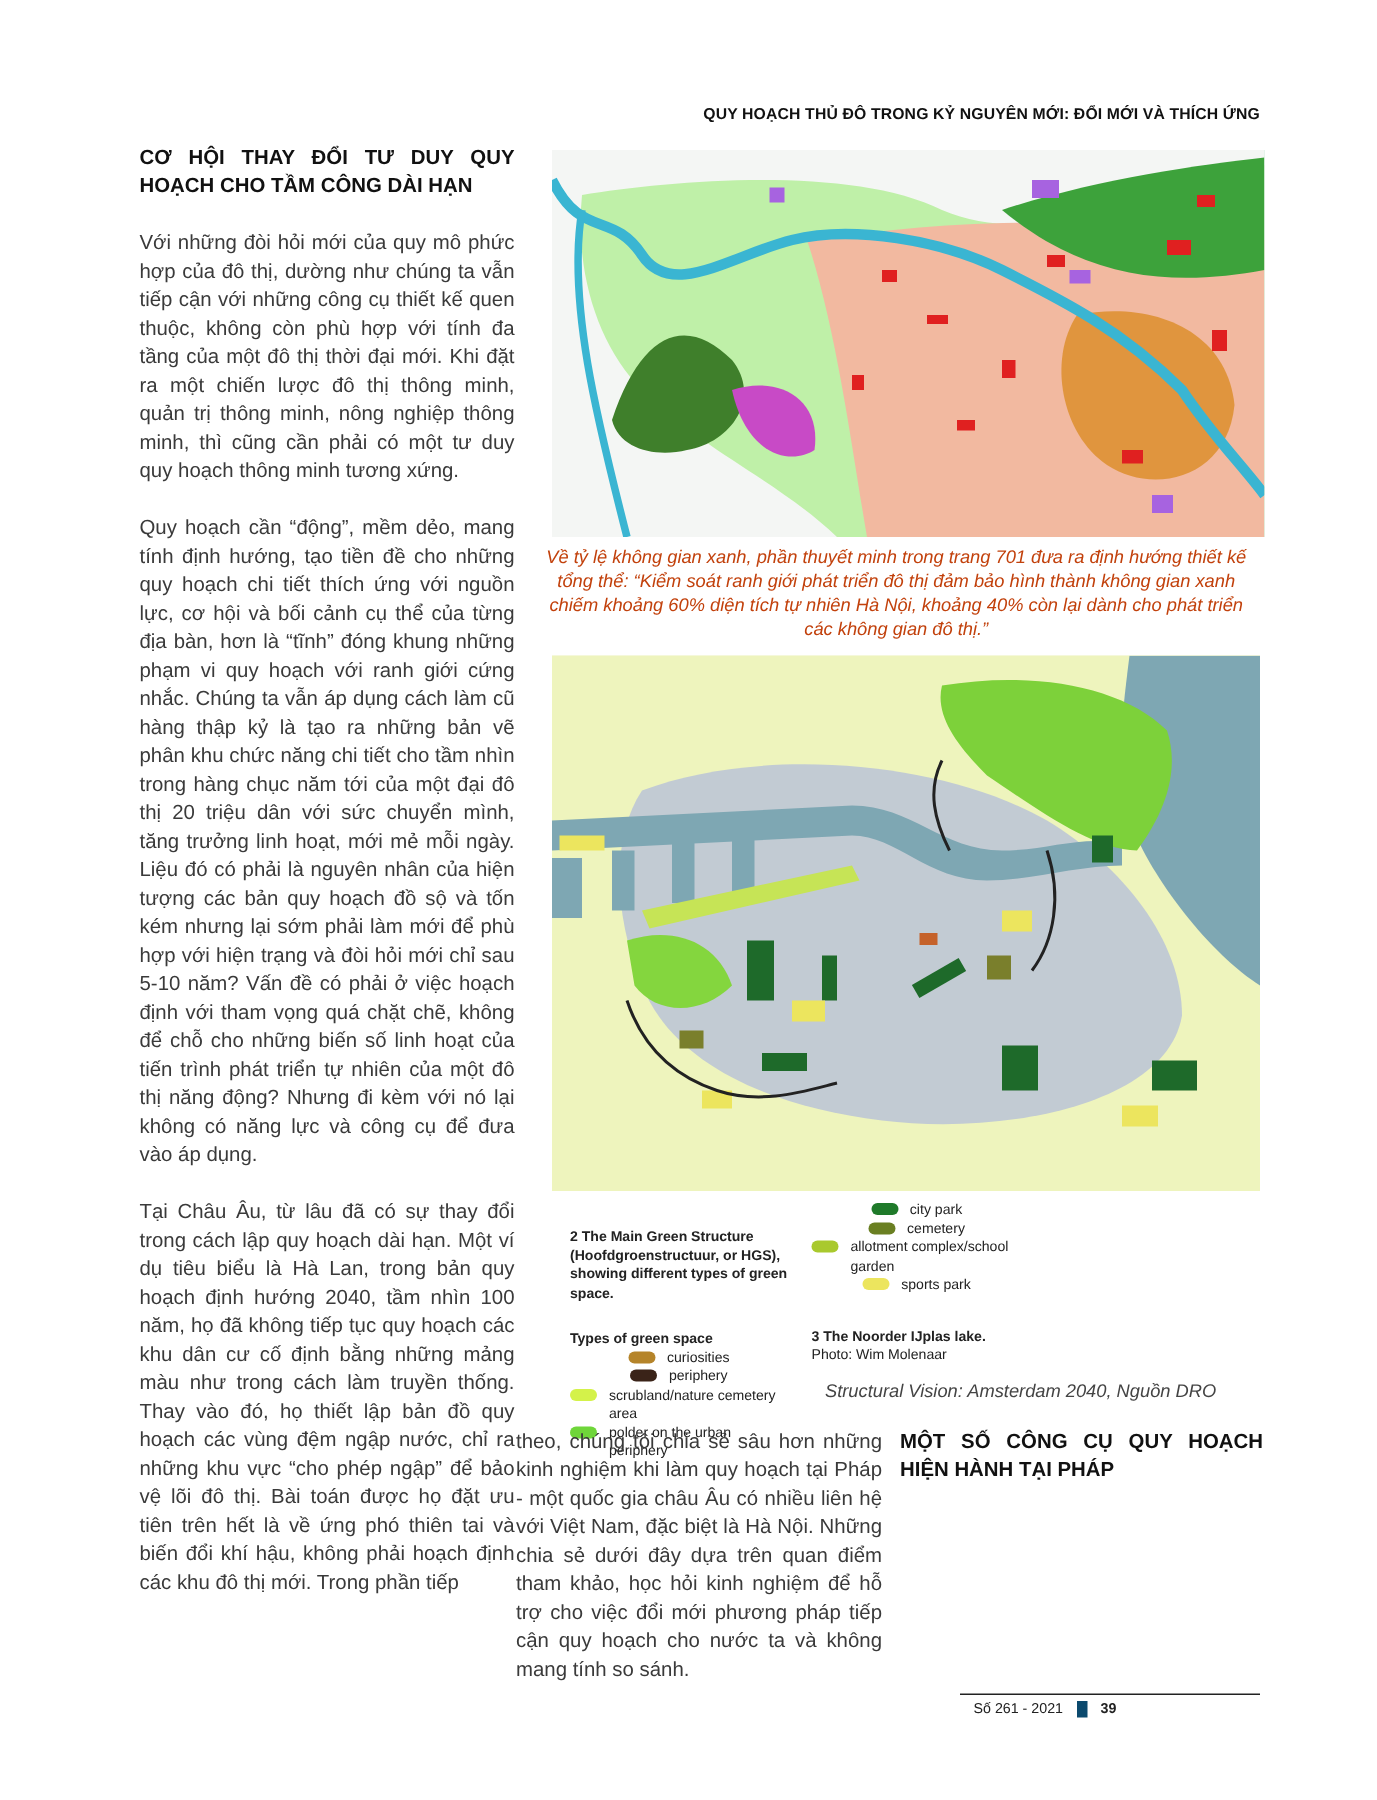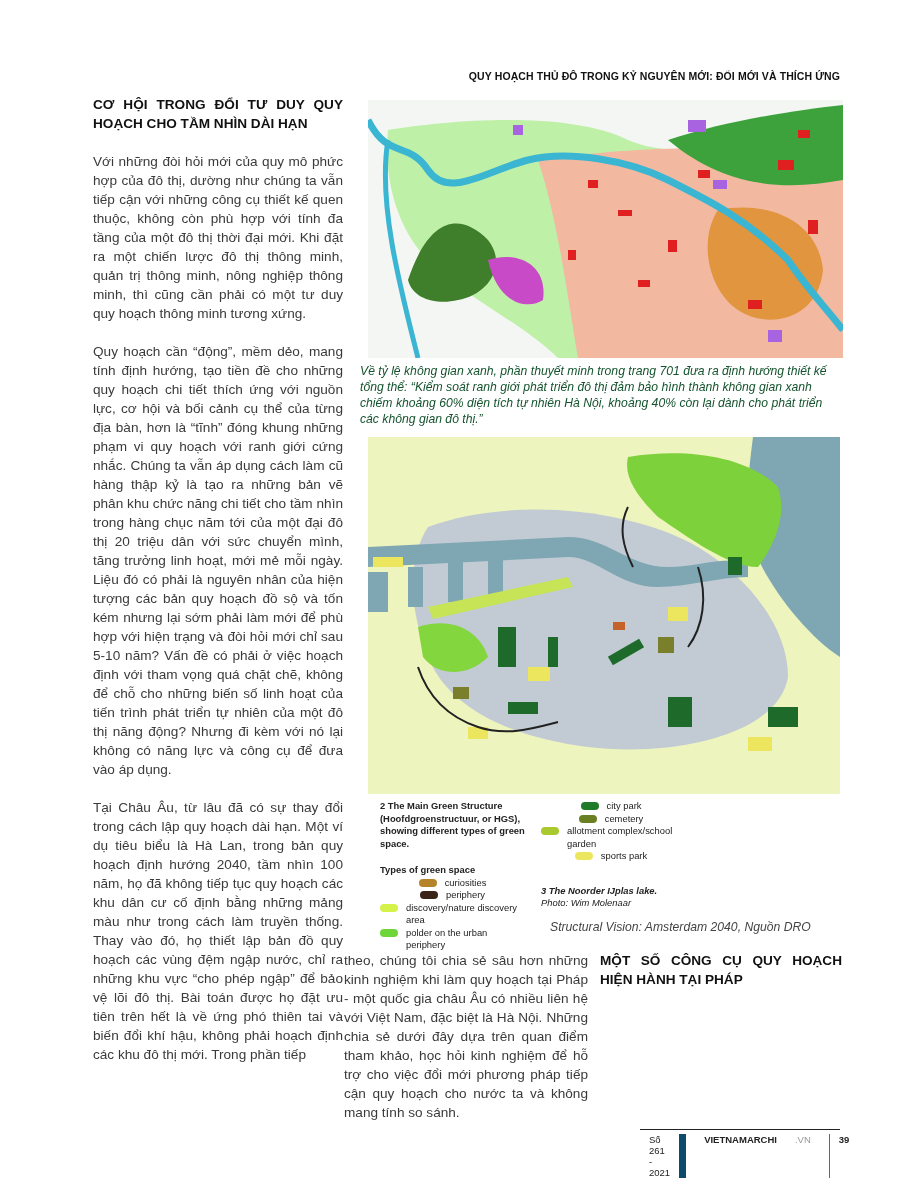--- a/index.html
+++ b/index.html
@@ -8,43 +8,43 @@
   .running-head { position:absolute; top:70px; right:78px; font-size:10.5px; font-weight:bold; letter-spacing:0.1px; color:#111; }
   .col { position:absolute; font-size:13.6px; line-height:19px; color:#3a3a3a; text-align:justify; }
   .col p { margin:0 0 19px 0; }
   .col-left { left:93px; top:95px; width:250px; }
   .col-mid { left:344px; top:951px; width:244px; }
   .col-right { left:600px; top:951px; width:242px; }
   h2.section { margin:0 0 19px 0; font-size:13.6px; line-height:19px; font-weight:bold; color:#111; text-align:justify; }
   .map { position:absolute; overflow:hidden; }
   .map-hanoi { left:368px; top:100px; width:475px; height:258px; background:#c9ead6; }
   .map-amsterdam { left:368px; top:437px; width:472px; height:357px; background:#eef3bd; }
-  .caption-hanoi { position:absolute; left:360px; top:363px; width:475px; font-size:12.2px; line-height:16px; font-style:italic; color:#14532d; text-align:left; }
+  .caption-hanoi { position:absolute; left:360px; top:363px; width:475px; font-size:12.2px; line-height:16px; font-style:italic; color:#c2410c; text-align:center; }
   .legend { position:absolute; font-size:9.4px; line-height:12.5px; color:#222; }
   .legend-left { left:380px; top:800px; width:145px; }
   .legend-right { left:541px; top:800px; width:140px; }
-  .legend .title { font-weight:bold; }
+  .legend .title { font-weight:bold;margin-top:18px; }
   .legend .sw { display:inline-block; width:18px; height:8px; border-radius:4px; margin-right:8px; vertical-align:middle; }
   .legend .row { display:flex; align-items:flex-start;justify-content:center; }
   .legend .row .sw { margin-top:2px; flex:none; }
   .caption-amsterdam { position:absolute; left:550px; top:920px; font-size:12.2px; font-style:italic; color:#444; }
   .footer { position:absolute; top:1129px; left:640px; width:200px; border-top:1.5px solid #222; padding-top:4px; display:flex; font-size:9.5px; color:#222; }
   .footer span { padding:0 9px; }
   .footer .issue { border-right:7px solid #0c4a6e; }
   .footer .site { border-right:1px solid #666; font-weight:bold; }
   .footer .site .tld { font-weight:normal; color:#999; }
   .footer .pg { font-weight:bold; }
 </style>
 </head>
 <body>
 
 <div class="running-head">QUY HOẠCH THỦ ĐÔ TRONG KỶ NGUYÊN MỚI: ĐỔI MỚI VÀ THÍCH ỨNG</div>
 
 <div class="col col-left">
-  <h2 class="section">CƠ HỘI TRONG ĐỔI TƯ DUY QUY HOẠCH CHO TẦM NHÌN DÀI HẠN</h2>
+  <h2 class="section">CƠ HỘI THAY ĐỔI TƯ DUY QUY HOẠCH CHO TẦM CÔNG DÀI HẠN</h2>
   <p>Với những đòi hỏi mới của quy mô phức hợp của đô thị, dường như chúng ta vẫn tiếp cận với những công cụ thiết kế quen thuộc, không còn phù hợp với tính đa tầng của một đô thị thời đại mới. Khi đặt ra một chiến lược đô thị thông minh, quản trị thông minh, nông nghiệp thông minh, thì cũng cần phải có một tư duy quy hoạch thông minh tương xứng.</p>
   <p>Quy hoạch cần “động”, mềm dẻo, mang tính định hướng, tạo tiền đề cho những quy hoạch chi tiết thích ứng với nguồn lực, cơ hội và bối cảnh cụ thể của từng địa bàn, hơn là “tĩnh” đóng khung những phạm vi quy hoạch với ranh giới cứng nhắc. Chúng ta vẫn áp dụng cách làm cũ hàng thập kỷ là tạo ra những bản vẽ phân khu chức năng chi tiết cho tầm nhìn trong hàng chục năm tới của một đại đô thị 20 triệu dân với sức chuyển mình, tăng trưởng linh hoạt, mới mẻ mỗi ngày. Liệu đó có phải là nguyên nhân của hiện tượng các bản quy hoạch đồ sộ và tốn kém nhưng lại sớm phải làm mới để phù hợp với hiện trạng và đòi hỏi mới chỉ sau 5-10 năm? Vấn đề có phải ở việc hoạch định với tham vọng quá chặt chẽ, không để chỗ cho những biến số linh hoạt của tiến trình phát triển tự nhiên của một đô thị năng động? Nhưng đi kèm với nó lại không có năng lực và công cụ để đưa vào áp dụng.</p>
   <p>Tại Châu Âu, từ lâu đã có sự thay đổi trong cách lập quy hoạch dài hạn. Một ví dụ tiêu biểu là Hà Lan, trong bản quy hoạch định hướng 2040, tầm nhìn 100 năm, họ đã không tiếp tục quy hoạch các khu dân cư cố định bằng những mảng màu như trong cách làm truyền thống. Thay vào đó, họ thiết lập bản đồ quy hoạch các vùng đệm ngập nước, chỉ ra những khu vực “cho phép ngập” để bảo vệ lõi đô thị. Bài toán được họ đặt ưu tiên trên hết là về ứng phó thiên tai và biến đổi khí hậu, không phải hoạch định các khu đô thị mới. Trong phần tiếp</p>
 </div>
 
 <div class="map map-hanoi">
   <svg width="475" height="258" viewBox="0 0 475 258">
     <rect x="0" y="0" width="475" height="258" fill="#f4f6f4"></rect>
     <path d="M20 30 C80 20 200 10 260 40 C330 70 420 20 475 10 L475 258 L190 258 C150 220 100 200 60 160 C30 130 15 80 20 30 Z" fill="#bff0a8"></path>
     <path d="M170 60 C250 50 330 40 475 60 L475 258 L210 258 C200 200 190 120 170 60 Z" fill="#f2b9a0"></path>
@@ -120,21 +120,21 @@
   <div class="row">
     <span class="sw" style="background:#b5842a"></span>
     <span>curiosities</span>
   </div>
   <div class="row">
     <span class="sw" style="background:#3a2318"></span>
     <span>periphery</span>
   </div>
   <div class="row">
     <span class="sw" style="background:#d4f24a"></span>
-    <span>discovery/nature discovery area</span>
+    <span>scrubland/nature cemetery area</span>
   </div>
   <div class="row">
     <span class="sw" style="background:#6fd63a"></span>
     <span>polder on the urban periphery</span>
   </div>
 </div>
 
 <div class="legend legend-right">
   <div class="row">
     <span class="sw" style="background:#1f7a2a"></span>
@@ -145,33 +145,32 @@
     <span>cemetery</span>
   </div>
   <div class="row">
     <span class="sw" style="background:#a9c92e"></span>
     <span>allotment complex/school garden</span>
   </div>
   <div class="row">
     <span class="sw" style="background:#ece55e"></span>
     <span>sports park</span>
   </div>
-  <div style="margin-top:22px;font-style:italic;">
+  <div style="margin-top:22px;">
     <div class="title">3  The Noorder IJplas lake.</div>
     <div>Photo: Wim Molenaar</div>
   </div>
 </div>
 
 <div class="caption-amsterdam">Structural Vision: Amsterdam 2040, Nguồn DRO</div>
 
 <div class="col col-mid">
   <p>theo, chúng tôi chia sẻ sâu hơn những kinh nghiệm khi làm quy hoạch tại Pháp - một quốc gia châu Âu có nhiều liên hệ với Việt Nam, đặc biệt là Hà Nội. Những chia sẻ dưới đây dựa trên quan điểm tham khảo, học hỏi kinh nghiệm để hỗ trợ cho việc đổi mới phương pháp tiếp cận quy hoạch cho nước ta và không mang tính so sánh.</p>
 </div>
 
 <div class="col col-right">
   <h2 class="section">MỘT SỐ CÔNG CỤ QUY HOẠCH HIỆN HÀNH TẠI PHÁP</h2>
 </div>
 
 <div class="footer">
   <span class="issue">Số 261 - 2021</span>
-  <span class="site"><span>VIETNAMARCHI</span><span class="tld">.VN</span></span>
   <span class="pg">39</span>
 </div>
 
 </body></html>

